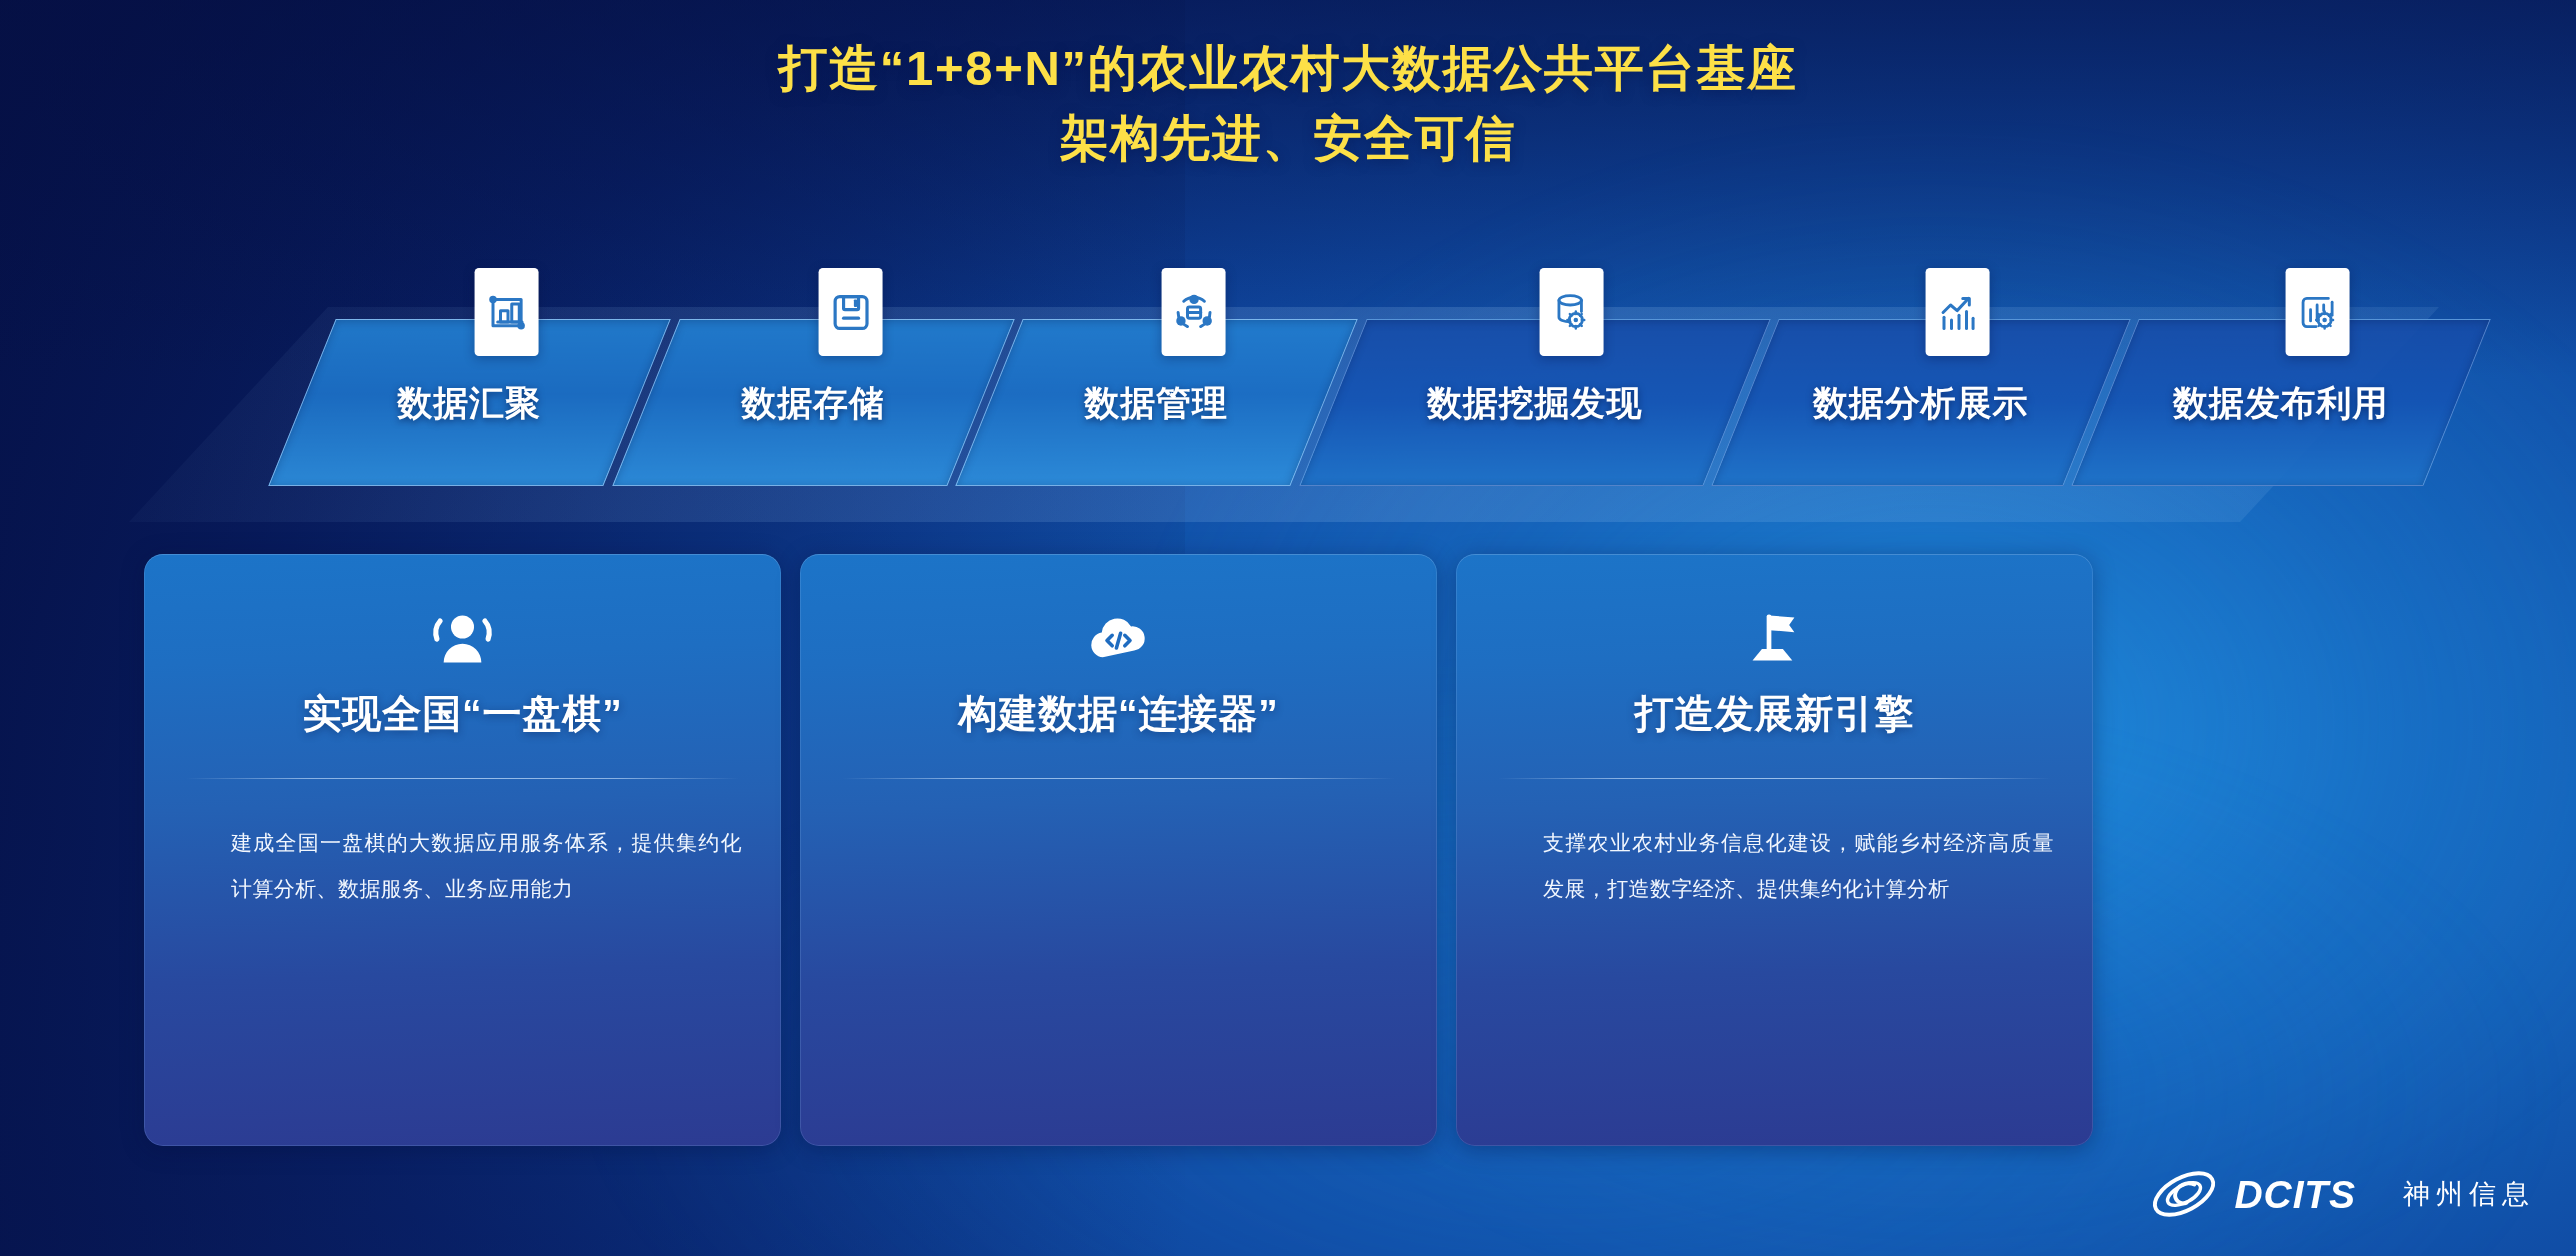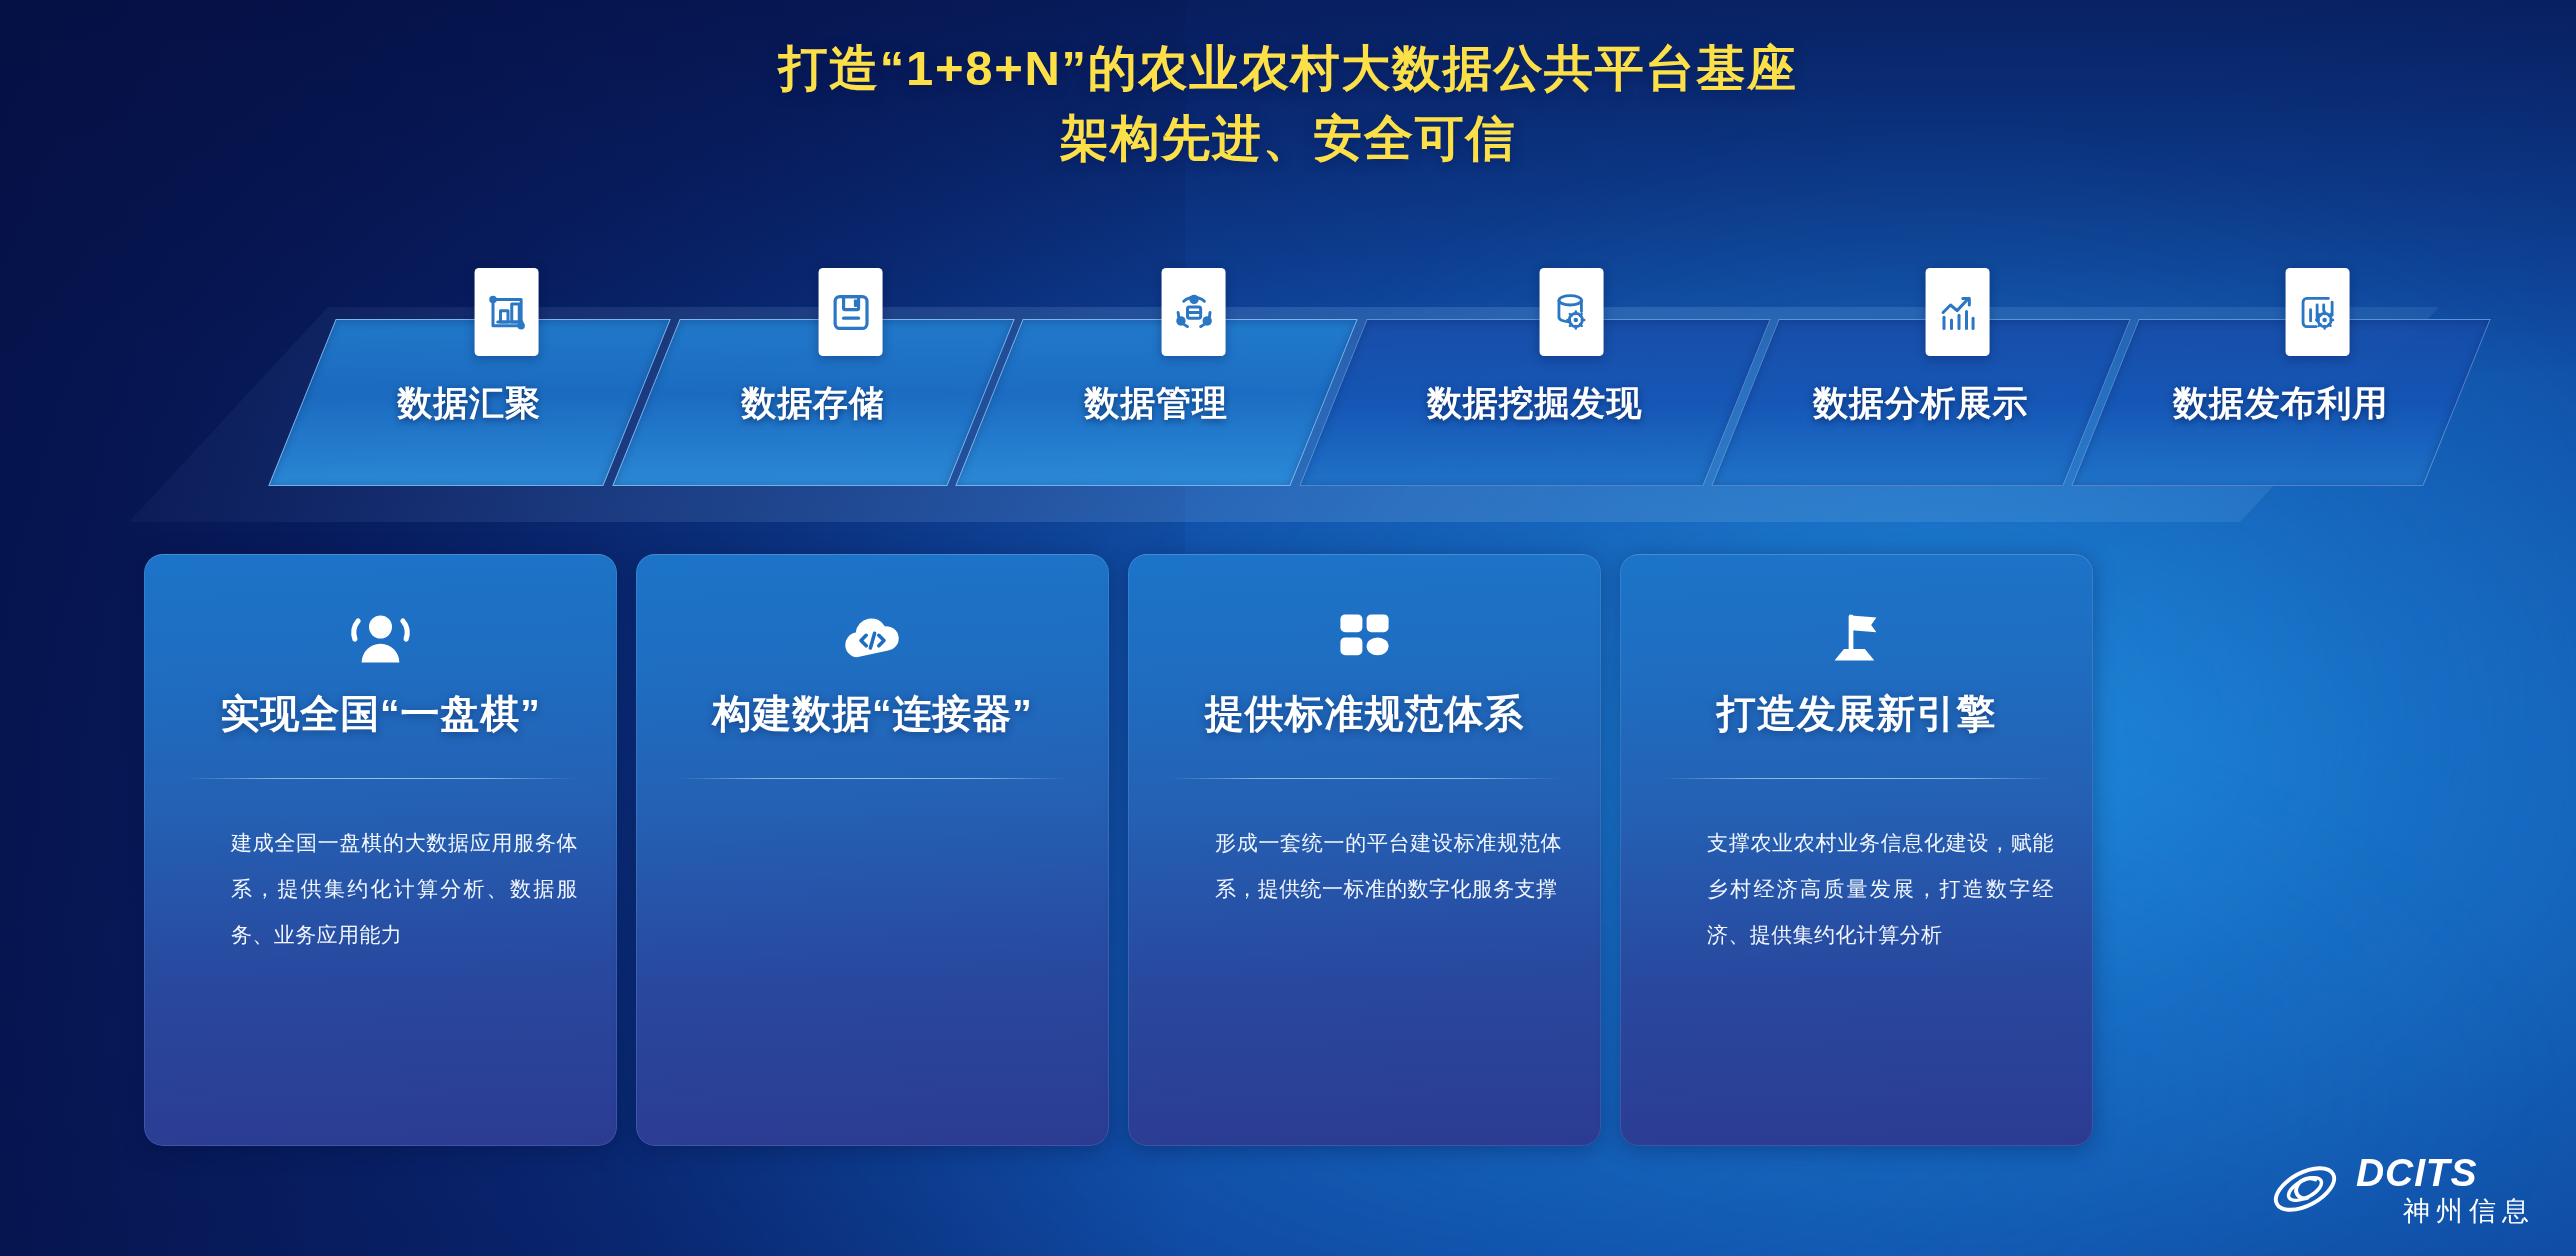--- a/index.html
+++ b/index.html
@@ -118,21 +118,21 @@
     margin-top:41px; color:#f2f7fe; font-size:21px; line-height:46px;
     letter-spacing:0.4px; text-align:justify;margin-left:48px;
   }
 
   
   #logo{
     position:absolute; right:41px; bottom:31px; z-index:7;
     display:flex; align-items:center; gap:13.7px;
   }
   #logo-mark svg{ width:74px; height:62px; display:block; }
-  #logo-text{ display:flex; flex-direction:column; line-height:1; }
+  #logo-text{ display:flex; flex-direction:row; line-height:1; }
   #logo-en{
     color:#ffffff; font-weight:bold; font-size:39px; letter-spacing:0.9px;
     font-style:italic;
   }
   #logo-cn{
     color:#ffffff; font-size:27px; letter-spacing:6px; margin-top:6px;margin-left:47px;
   }
 </style>
 </head>
 <body>
@@ -282,33 +282,20 @@
           <path d="M26 29 l-5 5 l5 5"></path>
           <path d="M38 29 l5 5 l-5 5"></path>
           <path d="M34 27 l-4 14"></path>
         </g>
       </svg>
     </div>
     <div class="card-title">构建数据“连接器”</div>
     <div class="card-divider"></div>
   </div>
 
-  <div class="card">
-    <div class="card-icon">
-      <svg viewBox="0 0 64 64" fill="#ffffff">
-        <rect x="9" y="9" width="21" height="17" rx="4.5"></rect>
-        <rect x="34" y="9" width="21" height="17" rx="4.5"></rect>
-        <rect x="9" y="31" width="21" height="17" rx="4.5"></rect>
-        <ellipse cx="44.5" cy="39.5" rx="10.5" ry="8.5"></ellipse>
-      </svg>
-    </div>
-    <div class="card-title">提供标准规范体系</div>
-    <div class="card-divider"></div>
-    <div class="card-body">形成一套统一的平台建设标准规范体系，提供统一标准的数字化服务支撑</div>
-  </div>
 
   <div class="card">
     <div class="card-icon">
       <svg viewBox="0 0 64 64" fill="#ffffff">
         <path d="M27 10 l24 2 l-5 7 l5 7 l-24 -2 z"></path>
         <rect x="24.5" y="9" width="4.5" height="36" rx="2"></rect>
         <path d="M11 53 l9 -11 h20 l9 11 z"></path>
       </svg>
     </div>
     <div class="card-title">打造发展新引擎</div>

